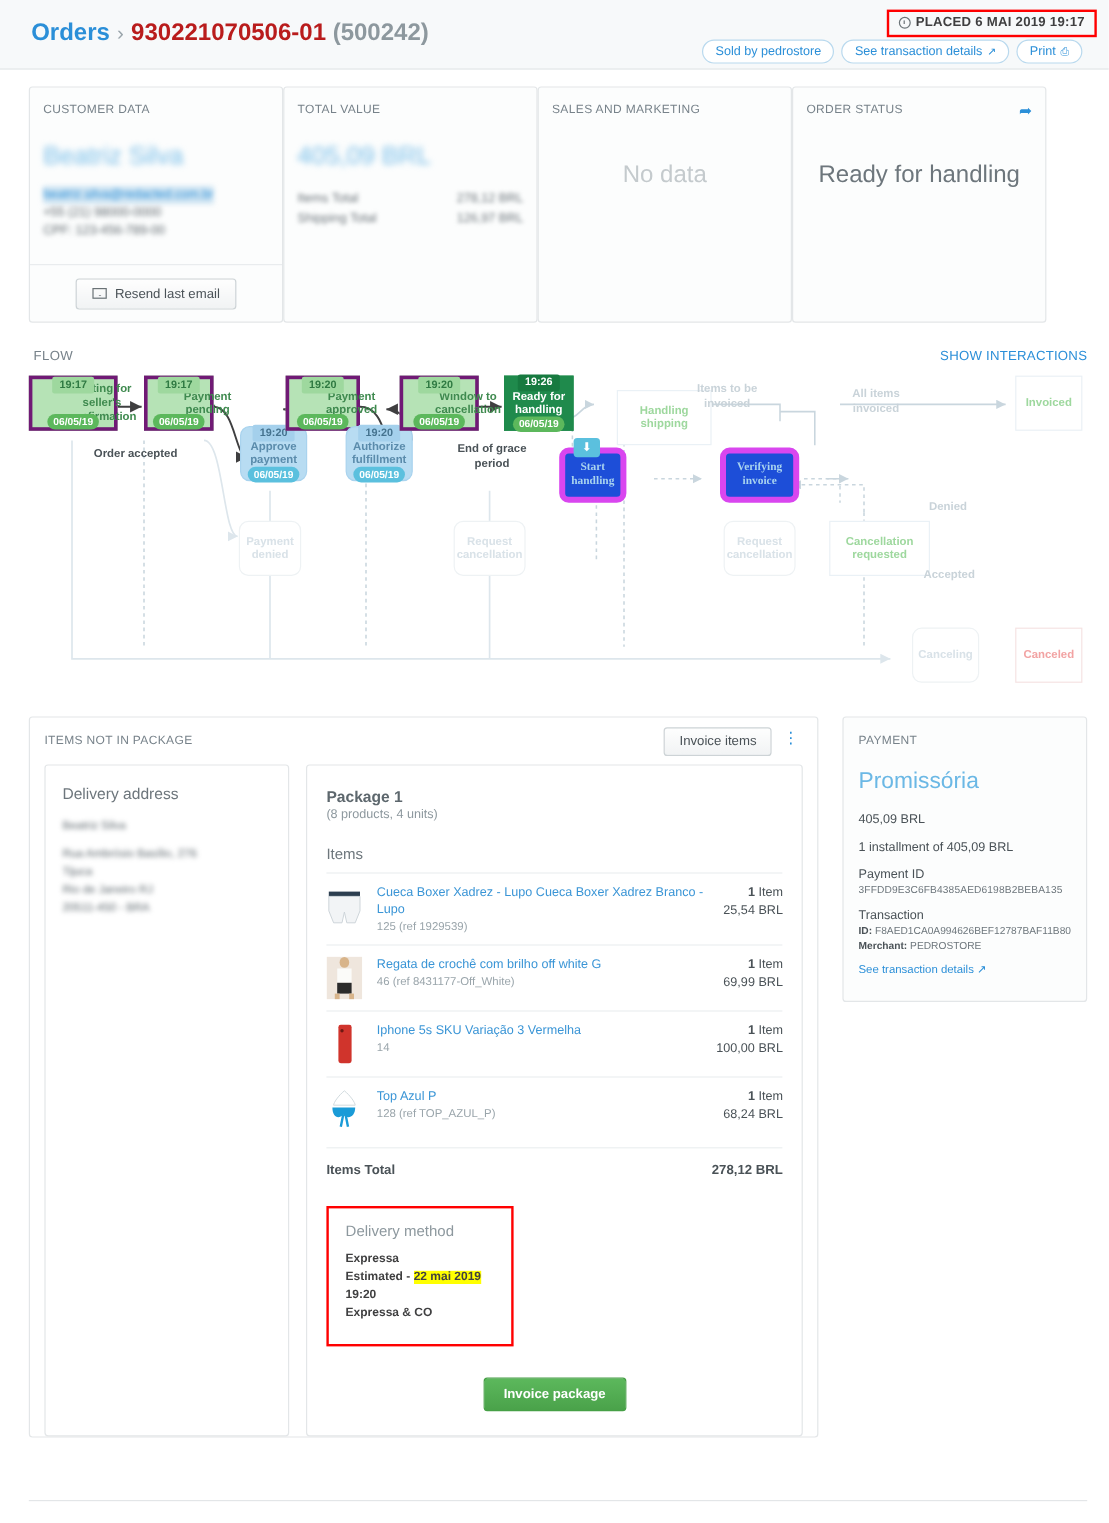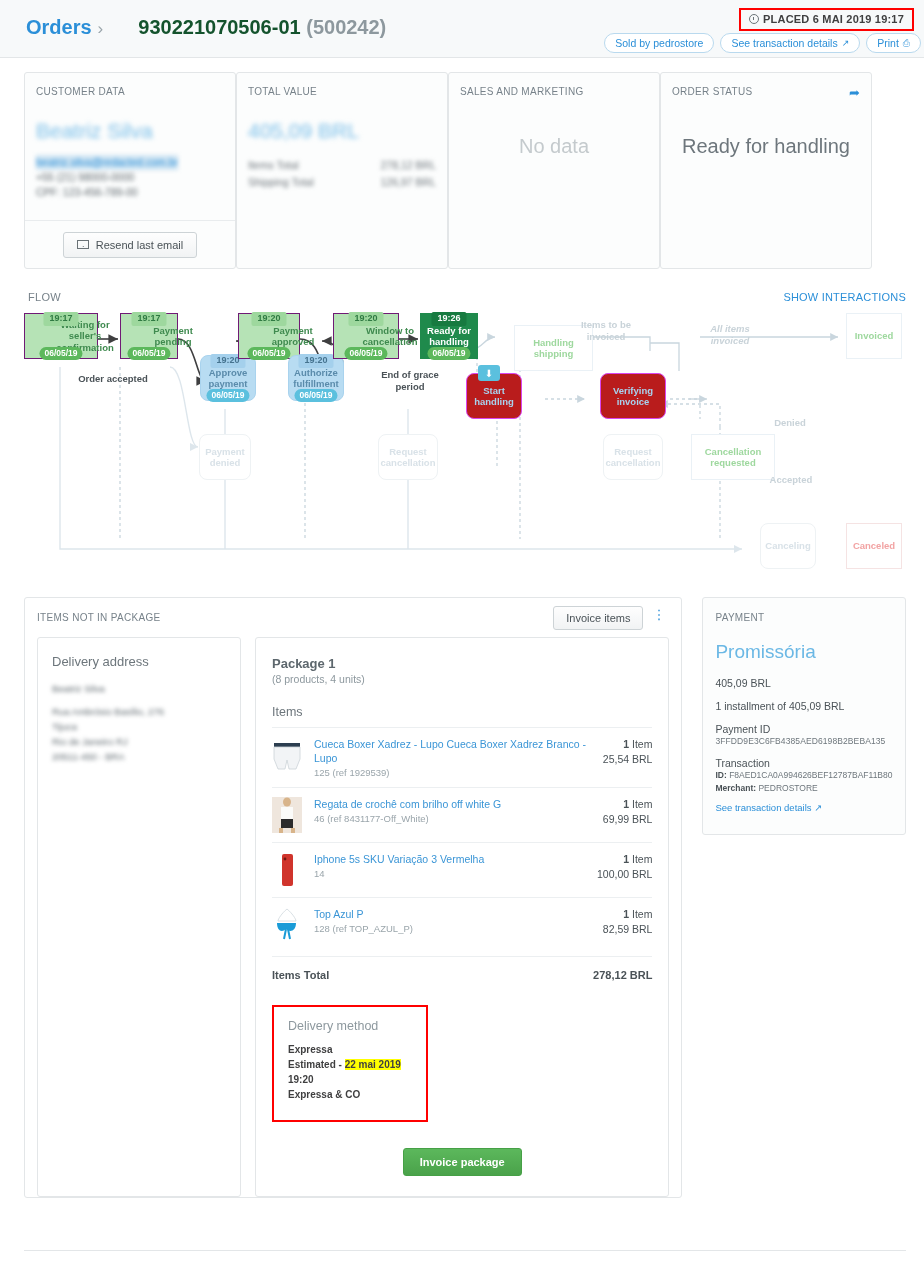--- a/index.html
+++ b/index.html
@@ -18,37 +18,37 @@
     height:58px;
     background:#f7f9fa;
     border-bottom:1px solid #e3e6e8;
   }
   .breadcrumb {
     position:absolute; left:26px; top:16px;
     font-size:20px; font-weight:bold;
   }
   .bc-orders { color:#2b8fd8; }
   .bc-sep { color:#9aa5ab; font-weight:normal; margin:0 6px; font-size:17px;}
-  .bc-id { color:#14532d;margin-left:29px; }
+  .bc-id { color:#b91c1c; }
   .bc-num { color:#8d989e; }
 
   .placed-badge {
     position:absolute; right:10px; top:8px;
     border:2px solid #ff0000;
     padding:3px 8px 4px 8px;
     font-size:11px; font-weight:bold; color:#3f3f40;
     letter-spacing:.2px;
     display:flex; align-items:center; gap:4px;
     background:#f7f9fa;
   }
   .clock-ico { width:10px; height:10px; border:1.4px solid #6b7478; border-radius:50%; position:relative; display:inline-block;}
   .clock-ico::before{content:"";position:absolute;left:3.2px;top:1.6px;width:1.2px;height:3.2px;background:#6b7478;}
 
   .hdr-buttons {
-    position:absolute; right:3px; top:33px;
+    position:absolute; right:22px; top:33px;
     display:flex; gap:6px;
   }
   .pill {
     border:1px solid #b9d9ee; border-radius:11px;
     background:#fff; color:#2b8fd8;
     font-size:10.5px; padding:3px 10px;
     display:flex; align-items:center; gap:4px;
     white-space:nowrap;
   }
   .ext-ico { font-size:9px; }
@@ -118,30 +118,30 @@
     text-align:center; font-size:9.5px; line-height:11.5px; font-weight:bold;
   }
   .fbox .tstamp{
     position:absolute; top:-2px; left:50%; transform:translateX(-50%);
     font-size:9px; padding:1px 6px; border-radius:2px; font-weight:bold;
   }
   .fbox .dstamp{
     position:absolute; bottom:-2px; left:50%; transform:translateX(-50%);
     font-size:8.5px; padding:1px 5px; border-radius:8px; font-weight:bold;
   }
-  .st-green{ background:#b6e3b6; border:1px solid #701a75; color:#3f8a4f;padding-left:48px; }
+  .st-green{ background:#b6e3b6; border:3px solid #701a75; color:#3f8a4f;padding-left:48px; }
   .st-green .tstamp{ background:#9ed89e; color:#2f7a42;}
   .st-green .dstamp{ background:#5cb85c; color:#fff;}
   .st-greenDark{ background:#1f8a4c; border:1px solid #1f8a4c; color:#fff;}
   .st-greenDark .tstamp{ background:#177a40; color:#fff;}
   .st-greenDark .dstamp{ background:#5cb85c; color:#fff;}
   .st-blue{ background:#b8dcf2; border:1px solid #a9d3ee; color:#5a8bab; border-radius:8px;}
   .st-blue .tstamp{ background:#a4d0ec; color:#45738f;}
   .st-blue .dstamp{ background:#5bc0de; color:#fff;}
-  .st-ghost-blue-act{ background:#b91c1c; border:1px solid #d946ef; color:#a8d3ef; border-radius:8px;}
+  .st-ghost-blue-act{ background:#1d4ed8; border:5px solid #d946ef; color:#a8d3ef; border-radius:8px;font-family:Liberation Serif, serif;}
   .st-ghost-green{ background:#fff; border:1px solid #eaf1f6; color:#9ed89e;}
   .st-ghost-red{ background:#fff; border:1px solid #f5e3e3; color:#f2a3a3;}
   .st-ghost-gray{ background:#fff; border:1px solid #eef2f4; color:#d9e2e8; border-radius:8px;}
 
   .flow-note{ position:absolute; font-size:9.5px; font-weight:bold; color:#4a5257; text-align:center; line-height:12px;}
   .flow-note-ghost{ position:absolute; font-size:9.5px; font-weight:bold; color:#c9d3d9; text-align:center; line-height:12px;}
 
   .dl-badge{
     position:absolute; width:22px; height:16px; background:#5bc0de;
     border-radius:3px; color:#fff; font-size:10px;
@@ -407,21 +407,21 @@
   <div class="fbox st-ghost-gray" style="left:760px; top:232px; width:56px; height:46px;">
     <span>Canceling</span>
   </div>
   <div class="fbox st-ghost-red" style="left:846px; top:232px; width:56px; height:46px;">
     <span>Canceled</span>
   </div>
 
   <div class="flow-note" style="left:68px; top:82px; width:90px;">Order accepted</div>
   <div class="flow-note" style="left:375px; top:78px; width:70px;">End of grace period</div>
   <div class="flow-note-ghost" style="left:578px; top:28px; width:56px;">Items to be invoiced</div>
-  <div class="flow-note-ghost" style="left:700px; top:32px; width:60px;font-style:italic;">All items invoiced</div>
+  <div class="flow-note-ghost" style="left:700px; top:32px; width:60px;">All items invoiced</div>
   <div class="flow-note-ghost" style="left:768px; top:126px; width:44px;">Denied</div>
   <div class="flow-note-ghost" style="left:766px; top:183px; width:50px;">Accepted</div>
 </div>
 
 <div class="bottom">
 
   <div class="pkg-panel">
     <div class="pkg-head">ITEMS NOT IN PACKAGE</div>
     <button class="invoice-items-btn">Invoice items</button>
     <div class="kebab">⋮</div>
@@ -506,21 +506,21 @@
                 <path d="M5,16 C5,24 10,26 14,22 C18,26 24,24 24,16 z" fill="#1a9bd7"></path>
                 <path d="M14,22 l-2,10 M16,22 l2,10" stroke="#1a9bd7" stroke-width="2" fill="none"></path>
               </svg>
           </div>
           <div class="item-mid">
             <div class="item-name">Top Azul P</div>
             <div class="item-sku">128 (ref TOP_AZUL_P)</div>
           </div>
           <div class="item-right">
             <div class="item-qty"><b>1</b> <span>Item</span></div>
-            <div>82,59 BRL</div>
+            <div>68,24 BRL</div>
           </div>
         </div>
 
         <div class="items-total">
           <span>Items Total</span>
           <span>278,12 BRL</span>
         </div>
 
         <div class="delivery-box">
           <div class="dm-title">Delivery method</div>

